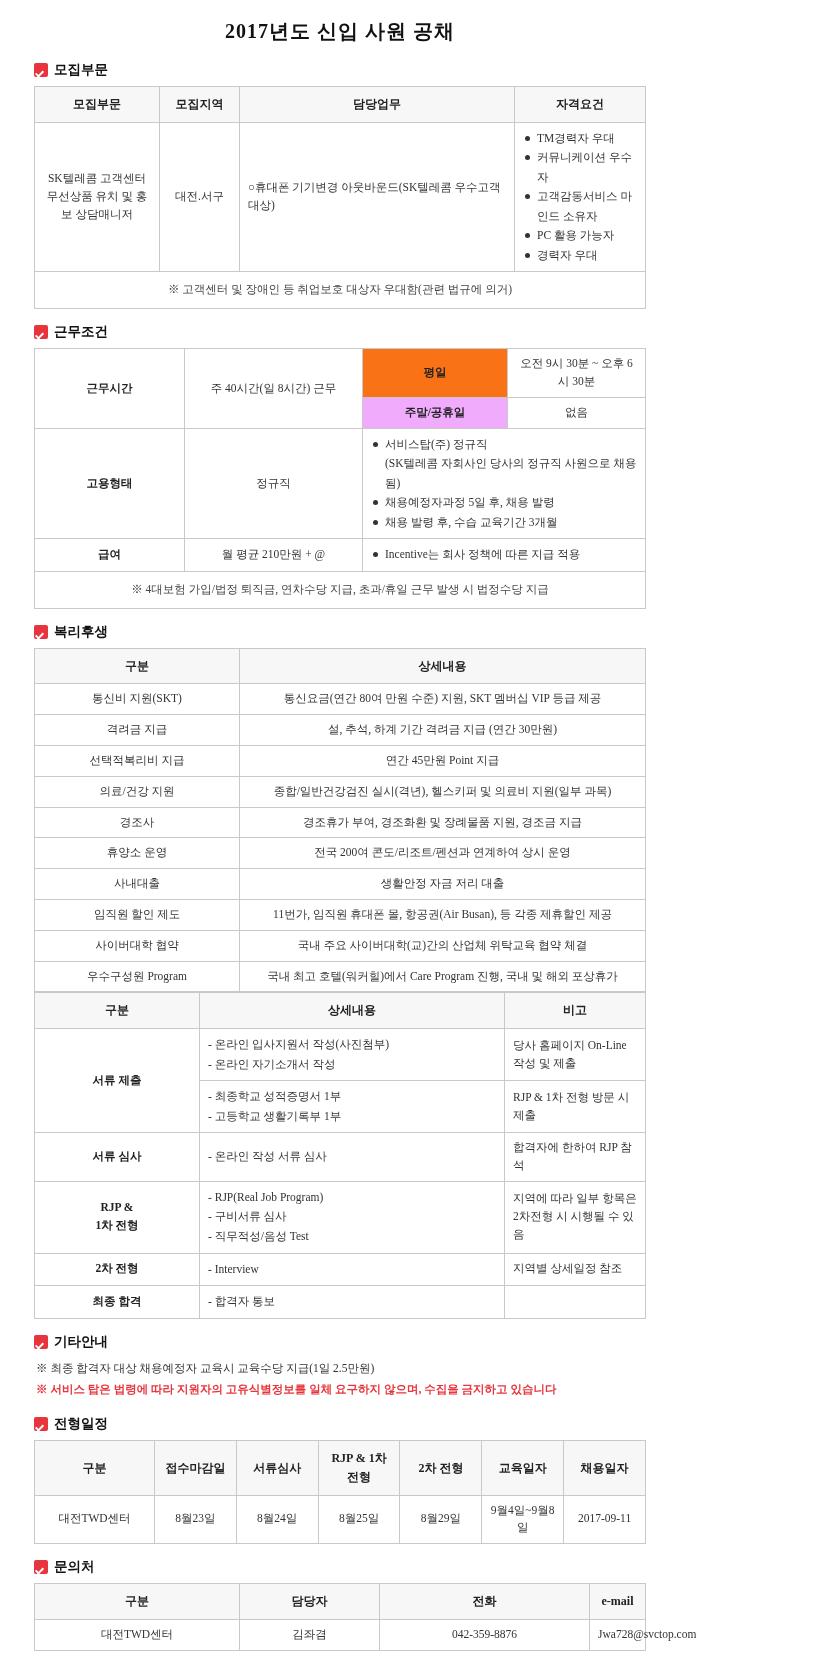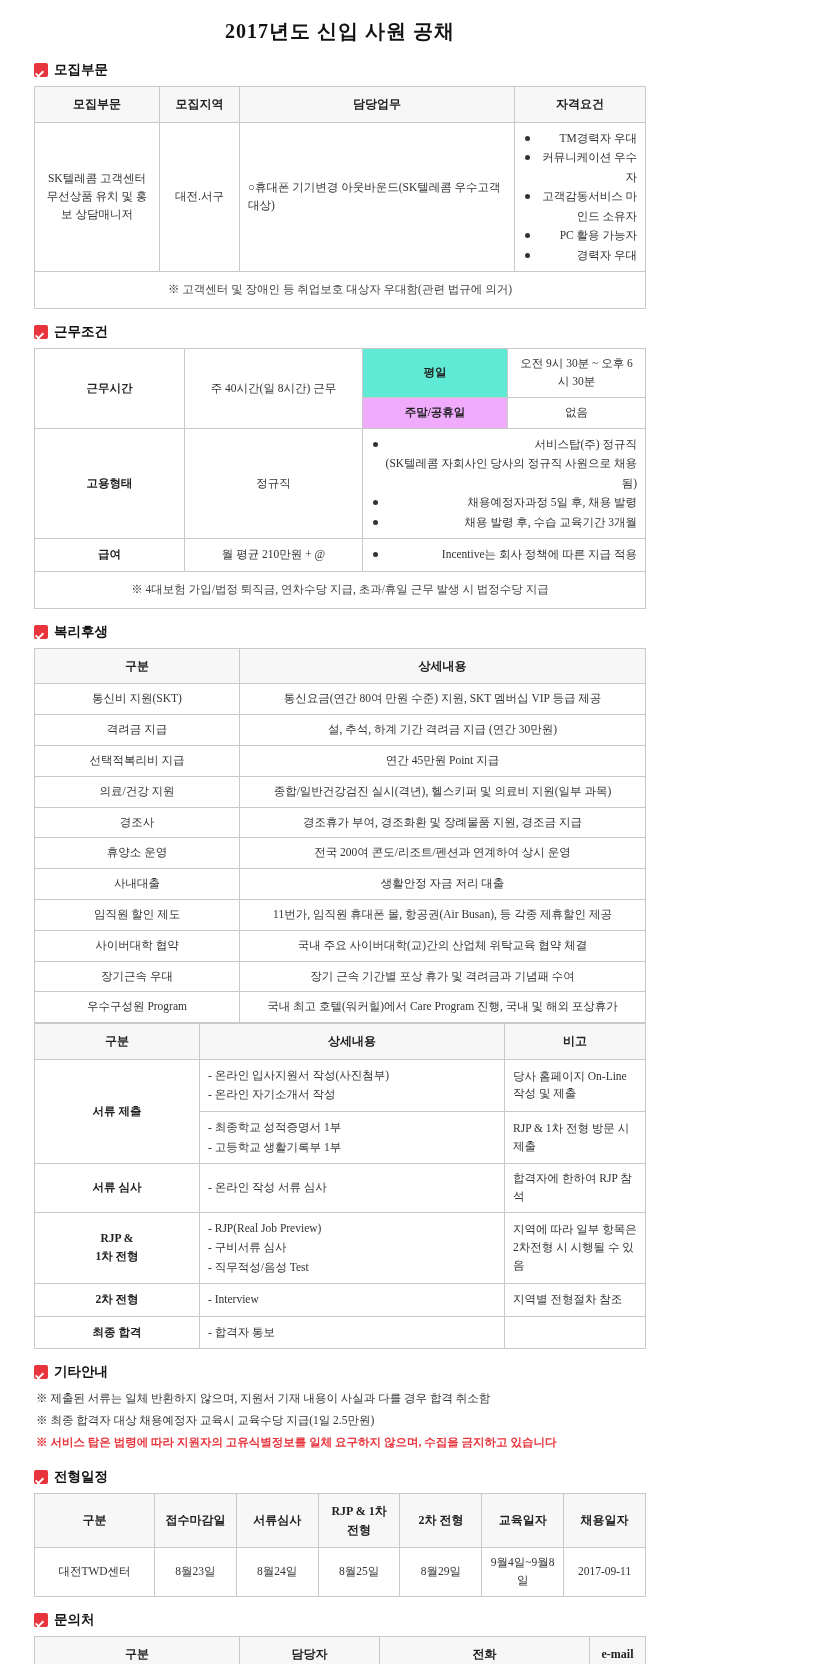--- a/index.html
+++ b/index.html
@@ -84,21 +84,20 @@
   .b { font-weight: bold; color: #222; }
   .note-row td {
     text-align: center;
     padding: 9px 6px;
     color: #444;
   }
   ul.dots {
     margin: 0;
     padding: 0;
     list-style: none;
-    text-align: right;
   }
   ul.dots li {
     position: relative;
     padding-left: 14px;
     line-height: 1.7;
   }
   ul.dots li:before {
     content: "";
     position: absolute;
     left: 2px;
@@ -179,21 +178,21 @@
     <colgroup>
         <col style="width:150px">
         <col style="width:178px">
         <col style="width:145px">
         <col>
       </colgroup>
     <tbody>
       <tr>
         <td class="c b" rowspan="2">근무시간</td>
         <td class="c" rowspan="2">주 40시간(일 8시간) 근무</td>
-        <td class="c b" style="background:#5eead4">평일</td>
+        <td class="c b" style="background:#f97316">평일</td>
         <td class="c">오전 9시 30분 ~ 오후 6시 30분</td>
       </tr>
       <tr>
         <td class="c b" style="background:#f0abfc">주말/공휴일</td>
         <td class="c">없음</td>
       </tr>
       <tr>
         <td class="c b">고용형태</td>
         <td class="c">정규직</td>
         <td class="l" colspan="2">
@@ -268,24 +267,20 @@
       </tr>
       <tr>
         <td class="c">임직원 할인 제도</td>
         <td class="c">11번가, 임직원 휴대폰 몰, 항공권(Air Busan), 등 각종 제휴할인 제공</td>
       </tr>
       <tr>
         <td class="c">사이버대학 협약</td>
         <td class="c">국내 주요 사이버대학(교)간의 산업체 위탁교육 협약 체결</td>
       </tr>
       <tr>
-        <td class="c">장기근속 우대</td>
-        <td class="c">장기 근속 기간별 포상 휴가 및 격려금과 기념패 수여</td>
-      </tr>
-      <tr>
         <td class="c">우수구성원 Program</td>
         <td class="c">국내 최고 호텔(워커힐)에서 Care Program 진행, 국내 및 해외 포상휴가</td>
       </tr>
     </tbody>
   </table>
 
   <table>
     <colgroup>
         <col style="width:165px">
         <col style="width:305px">
@@ -320,49 +315,48 @@
           <div>- 온라인 작성 서류 심사</div>
         </td>
         <td class="l">합격자에 한하여 RJP 참석</td>
       </tr>
       <tr>
         <td class="c b">
           <div>RJP &amp;</div>
           <div>1차 전형</div>
         </td>
         <td class="l plain-lines">
-          <div>- RJP(Real Job Preview)</div>
+          <div>- RJP(Real Job Program)</div>
           <div>- 구비서류 심사</div>
           <div>- 직무적성/음성 Test</div>
         </td>
         <td class="l">지역에 따라 일부 항목은 2차전형 시 시행될 수 있음</td>
       </tr>
       <tr>
         <td class="c b">2차 전형</td>
         <td class="l plain-lines">
           <div>- Interview</div>
         </td>
-        <td class="l">지역별 전형절차 참조</td>
+        <td class="l">지역별 상세일정 참조</td>
       </tr>
       <tr>
         <td class="c b">최종 합격</td>
         <td class="l plain-lines">
           <div>- 합격자 통보</div>
         </td>
         <td class="l"></td>
       </tr>
     </tbody>
   </table>
 
   <div class="section-head">
     <span class="chk"></span>
     <span class="section-title">기타안내</span>
   </div>
   <div class="etc">
-    <div>※ 제출된 서류는 일체 반환하지 않으며, 지원서 기재 내용이 사실과 다를 경우 합격 취소함</div>
     <div>※ 최종 합격자 대상 채용예정자 교육시 교육수당 지급(1일 2.5만원)</div>
     <div class="warn">※ 서비스 탑은 법령에 따라 지원자의 고유식별정보를 일체 요구하지 않으며, 수집을 금지하고 있습니다</div>
   </div>
 
   <div class="section-head">
     <span class="chk"></span>
     <span class="section-title">전형일정</span>
   </div>
   <table>
     <colgroup>

